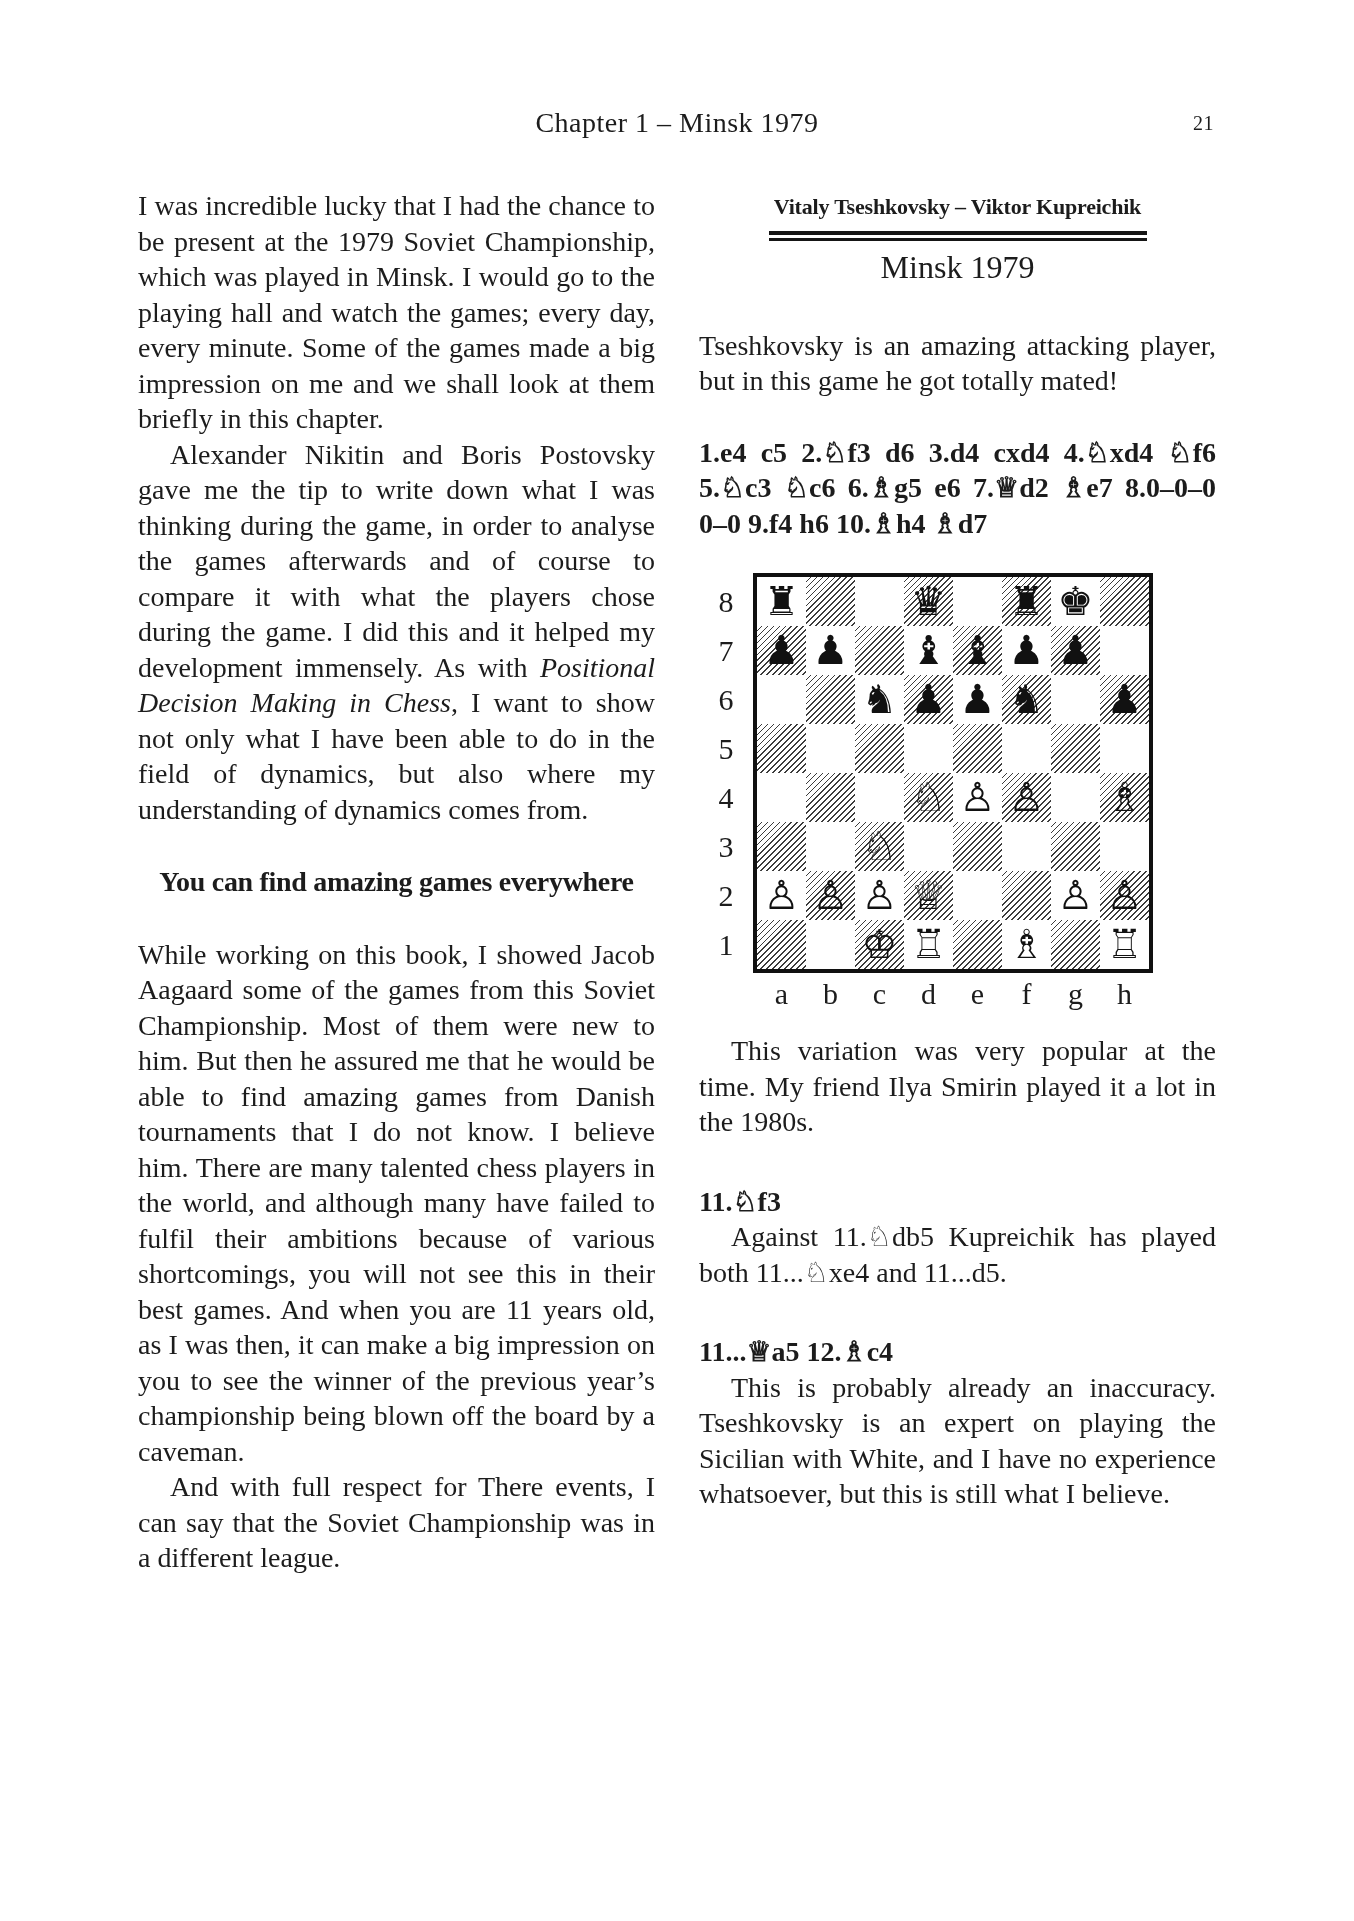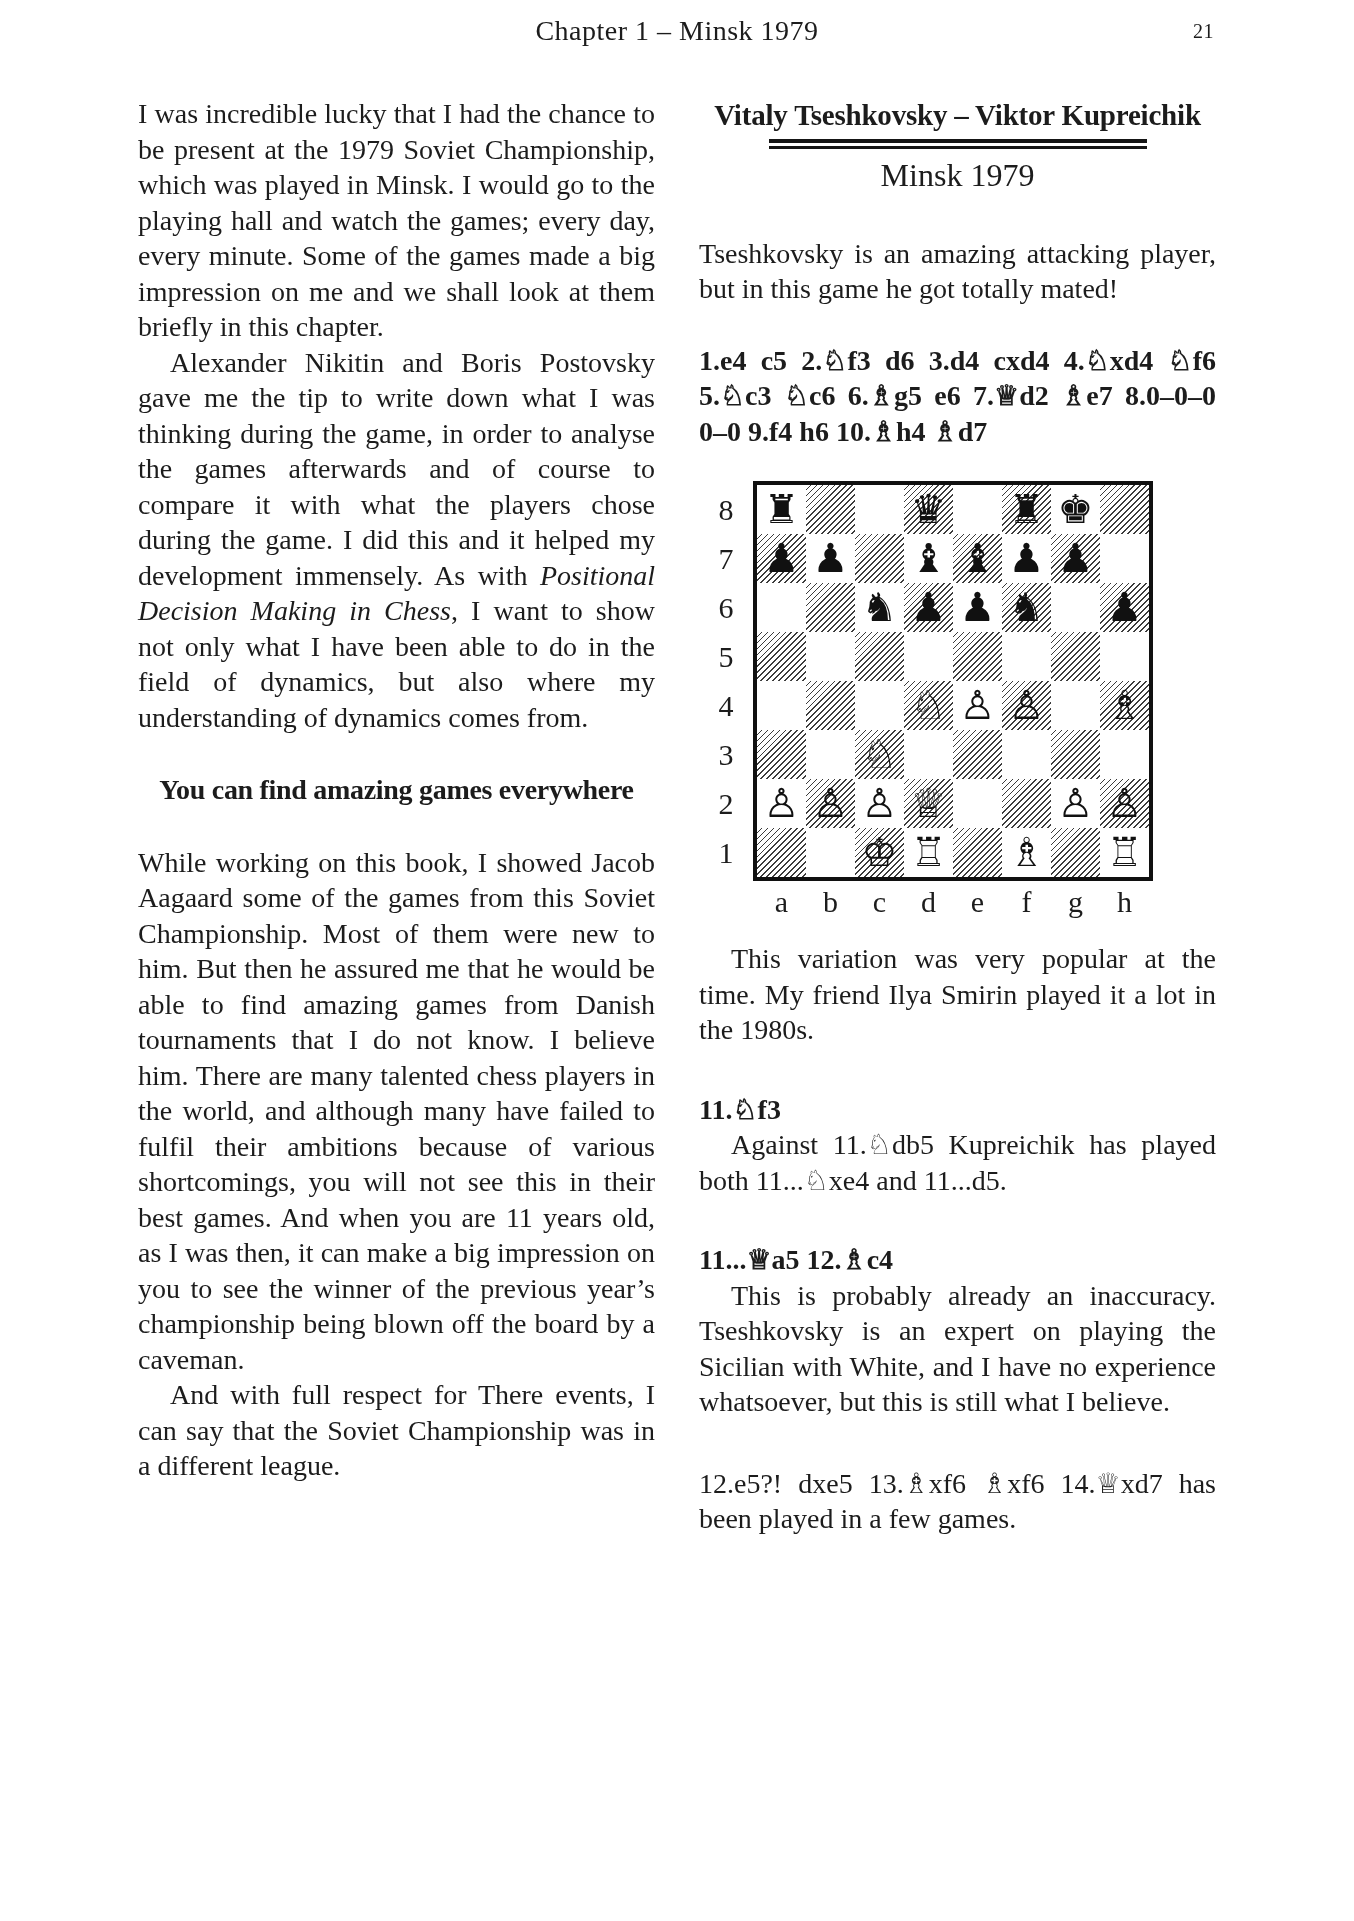--- a/index.html
+++ b/index.html
@@ -8,21 +8,22 @@
     width: 1354px;
     height: 1921px;
     background: #ffffff;
     color: #1c1c1c;
     font-family: "Liberation Serif", "DejaVu Serif", serif;
     overflow: hidden;
   }
   .content {
     position: relative;
     width: 1078px;
-    margin: 14px auto;
+    margin: 0 auto;
+    padding-top: 106px;
   }
   .running-head {
     position: relative;
     text-align: center;
     font-size: 28px;
     line-height: 34px;
     letter-spacing: 0.5px;
   }
   .page-number {
     position: absolute;
@@ -49,21 +50,21 @@
   .section-heading {
     font-weight: bold;
     text-align: center;
     font-size: 28px;
     margin: 37px 0 37px 0;
     letter-spacing: -0.3px;
   }
 
   .game-title {
     margin: 0;
-    font-size: 29px;
+    font-size: 22px;
     line-height: 38px;
     font-weight: bold;
     text-align: center;
     letter-spacing: -0.2px;
   }
   .double-rule {
     width: 378px;
     height: 3px;
     margin: 5px auto 9px auto;
     border-top: 4px solid #151515;
@@ -304,18 +305,17 @@
               <div class="file-label">g</div>
               <div class="file-label">h</div>
             </div>
         </div>
 
         <p class="indent">This variation was very popular at the time. My friend Ilya Smirin played it a lot in the 1980s.</p>
         <p class="move-note-head">11.♘f3</p>
         <p class="indent">Against 11.♘db5 Kupreichik has played both 11...♘xe4 and 11...d5.</p>
         <p class="move-note-head">11...♕a5 12.♗c4</p>
         <p class="indent">This is probably already an inaccuracy. Tseshkovsky is an expert on playing the Sicilian with White, and I have no experience whatsoever, but this is still what I believe.</p>
-        <p class="footnote">12.e5?! dxe5 13.♗xf6 ♗xf6 14.♕xd7 has been played in a few games.</p>
       </div>
 
     </div>
   </div>
 </div>
 
 </body></html>

